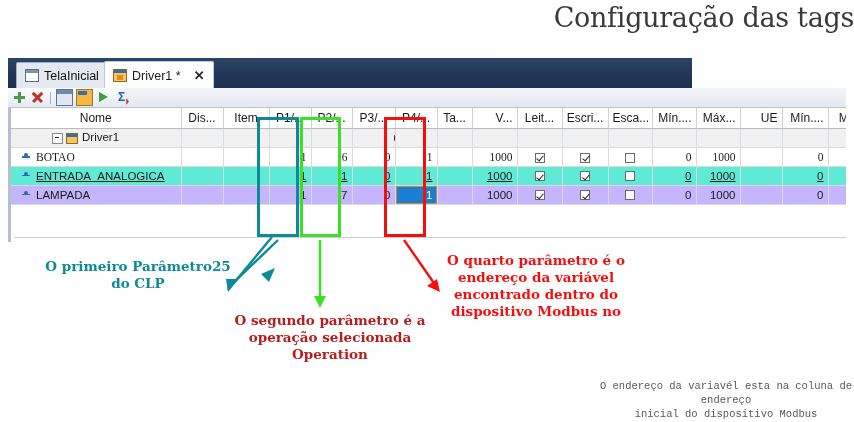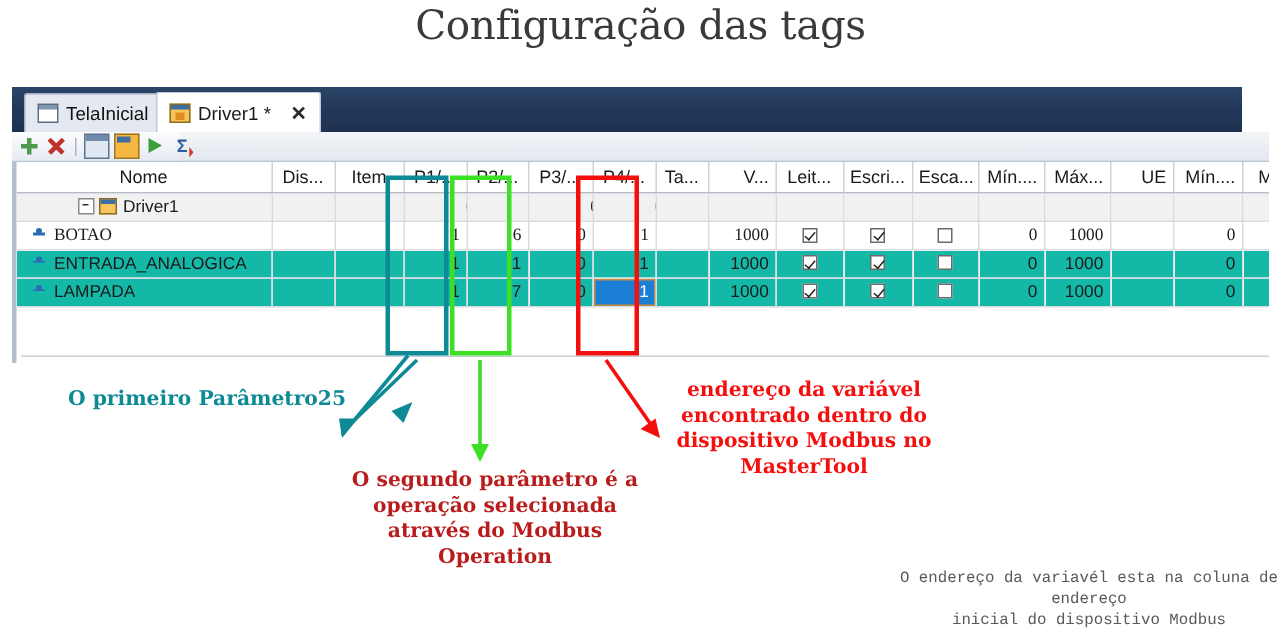--- a/index.html
+++ b/index.html
@@ -11,21 +11,21 @@
     position: relative;
     overflow: hidden;
     font-family: "Liberation Sans", sans-serif;
   }
 
   
   #slide-title {
     position: absolute;
     left: 0; top: 2px;
     width: 854px;
-    text-align: center;
+    text-align: right;
     font-family: "DejaVu Serif", "Liberation Serif", serif;
     font-size: 27px;
     font-weight: 400;
     color: #3a3a3a;
     letter-spacing: -0.3px;
     white-space: nowrap;
   }
 
   
   #app-window {
@@ -33,21 +33,21 @@
     left: 8px; top: 58px;
     width: 838px; height: 184px;
     background: #ffffff;
     box-sizing: border-box;
   }
 
   
   #tab-strip {
     position: absolute;
     left: 0; top: 0;
-    width: 820px; height: 30px;
+    width: 684px; height: 30px;
     background: linear-gradient(to bottom, #2b4568 0%, #24395a 45%, #1d3050 100%);
     box-sizing: border-box;
   }
   .tab {
     position: absolute;
     top: 4px;
     height: 26px;
     display: flex;
     align-items: center;
     gap: 5px;
@@ -233,22 +233,22 @@
     height: 19px;
     border-right: 1px solid #d8dce1;
     border-bottom: 1px solid #d8dce1;
     padding: 0 4px;
     box-sizing: border-box;
     white-space: nowrap;
     overflow: hidden;
   }
   table.data-grid tr.row-driver td { background: #f1f1f1; padding-left: 41px; }
   table.data-grid tr.row-odd td  { background: #ffffff; font-family: Liberation Serif, serif; }
-  table.data-grid tr.row-even td { background: #14b8a6; }
-  table.data-grid tr.row-sel td  { background: #14b8a6; }
+  table.data-grid tr.row-even td { background: #5eead4; text-decoration: underline; }
+  table.data-grid tr.row-sel td  { background: #c4b5fd; }
   td.num { text-align: right; }
   td.ctr { text-align: center; }
   td.cell-selected {
     background: #1a7fd4 !important;
     color: #ffffff;
     text-align: right;
     box-shadow: inset 0 0 0 1px #c88a3a;
   }
   .tree-toggle {
     display: inline-block;
@@ -541,32 +541,32 @@
 
   <line x1="320" y1="240" x2="320" y2="302" stroke="#3ce024" stroke-width="2.4"></line>
   <polygon points="320,308 314,296 326,296" fill="#3ce024"></polygon>
 
   <line x1="404" y1="240" x2="436" y2="286" stroke="#f40f0f" stroke-width="2.4"></line>
   <polygon points="440,292 427,286 437,279" fill="#f40f0f"></polygon>
 </svg>
 
 <div class="note" id="note-teal">
   <div>O primeiro Parâmetro25</div>
+  <div>do CLP</div>
 </div>
 
 <div class="note" id="note-green">
   <div>O segundo parâmetro é a</div>
   <div>operação selecionada</div>
-  <div>através  do Modbus</div>
   <div>Operation</div>
 </div>
 
 <div class="note" id="note-red">
+  <div>O quarto parâmetro é o</div>
   <div>endereço da variável</div>
   <div>encontrado dentro do</div>
   <div>dispositivo Modbus no</div>
-  <div>MasterTool</div>
 </div>
 
 <div id="caption-gray">
   <div>O endereço da variavél esta na coluna de endereço</div>
   <div>inicial do dispositivo Modbus</div>
 </div>
 
 </body></html>

